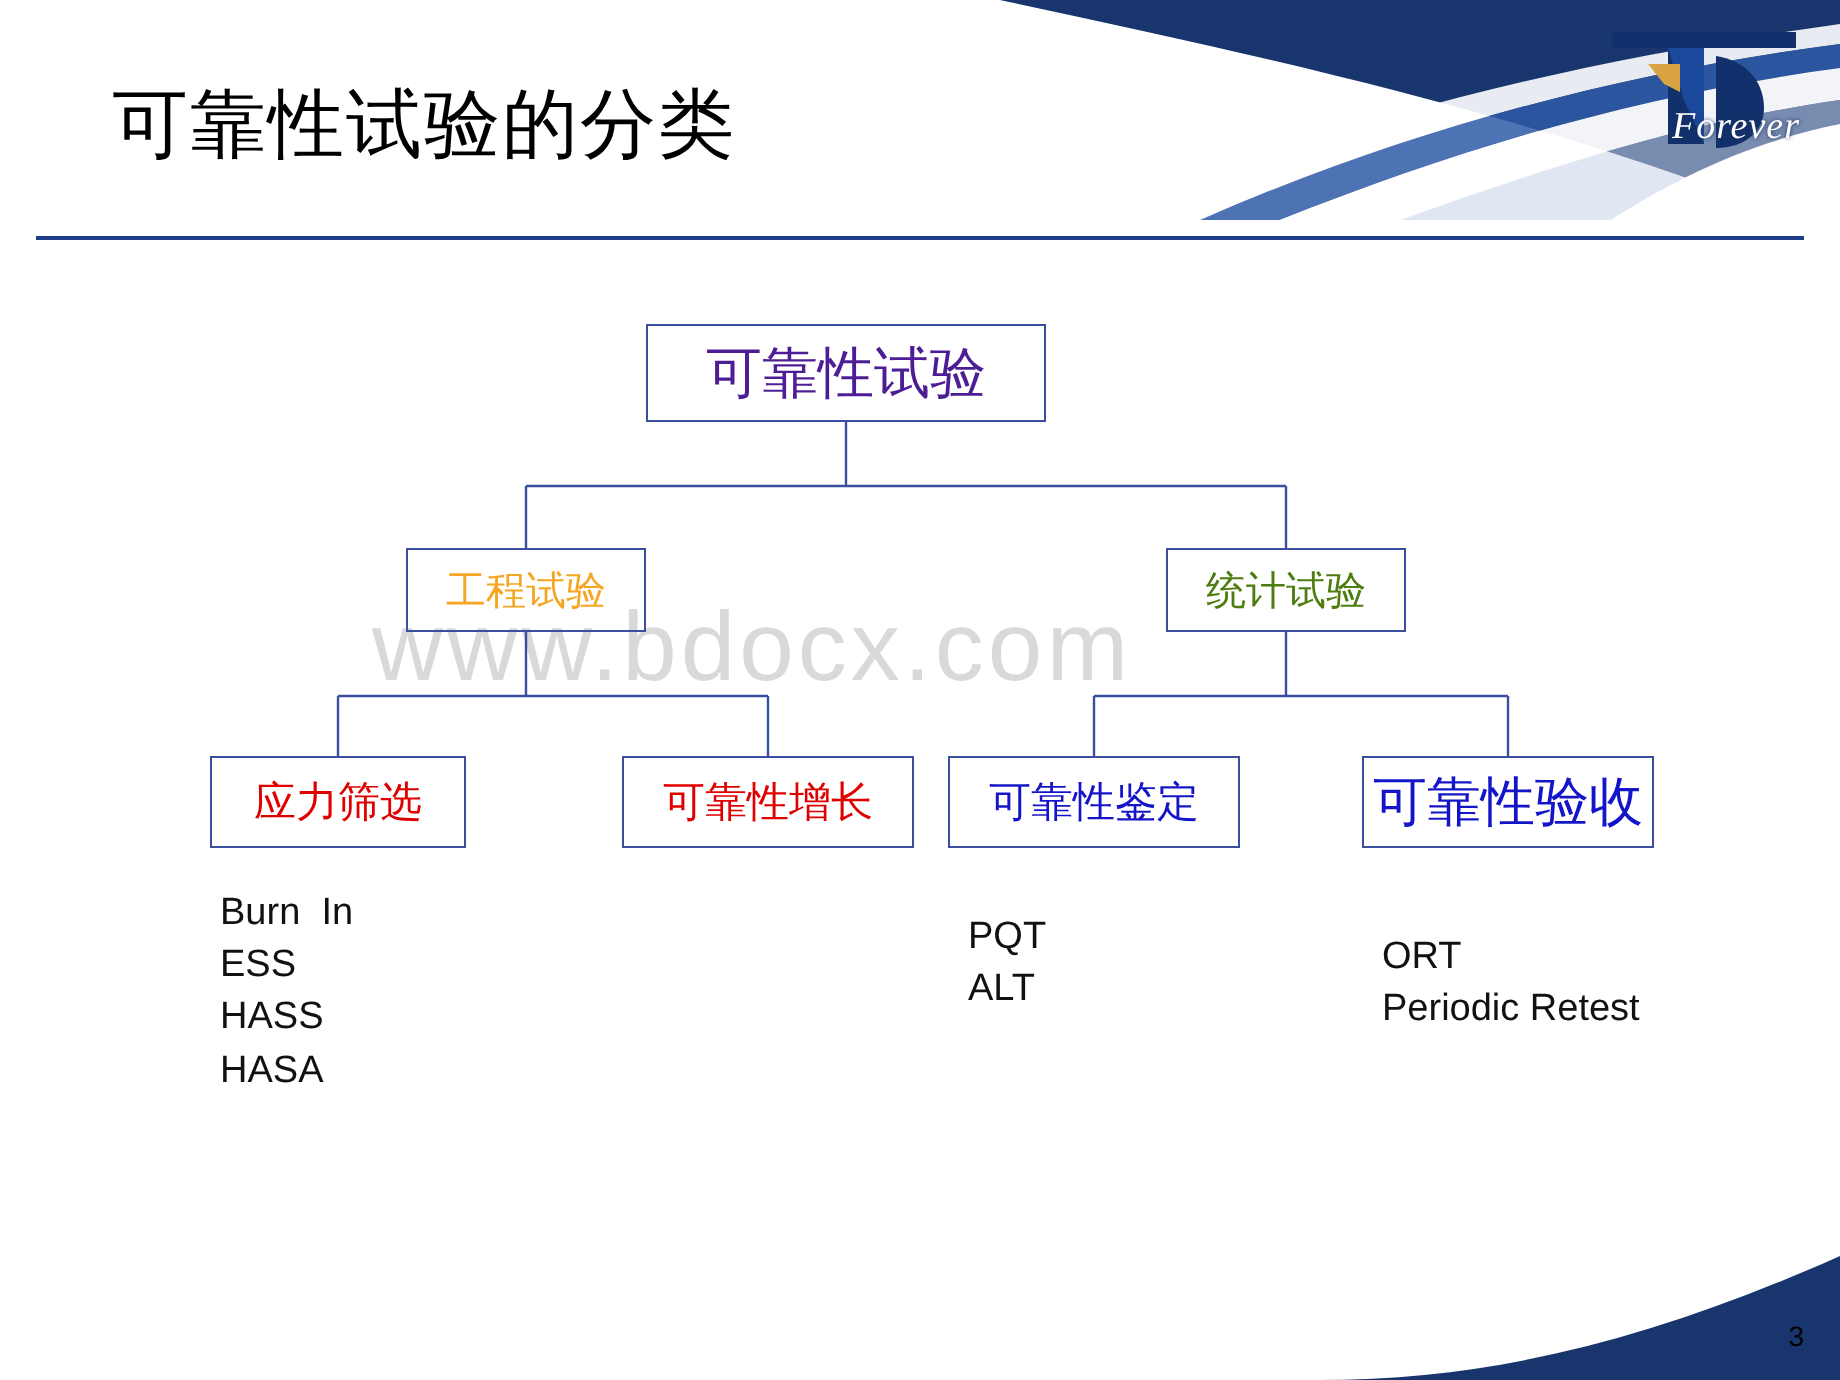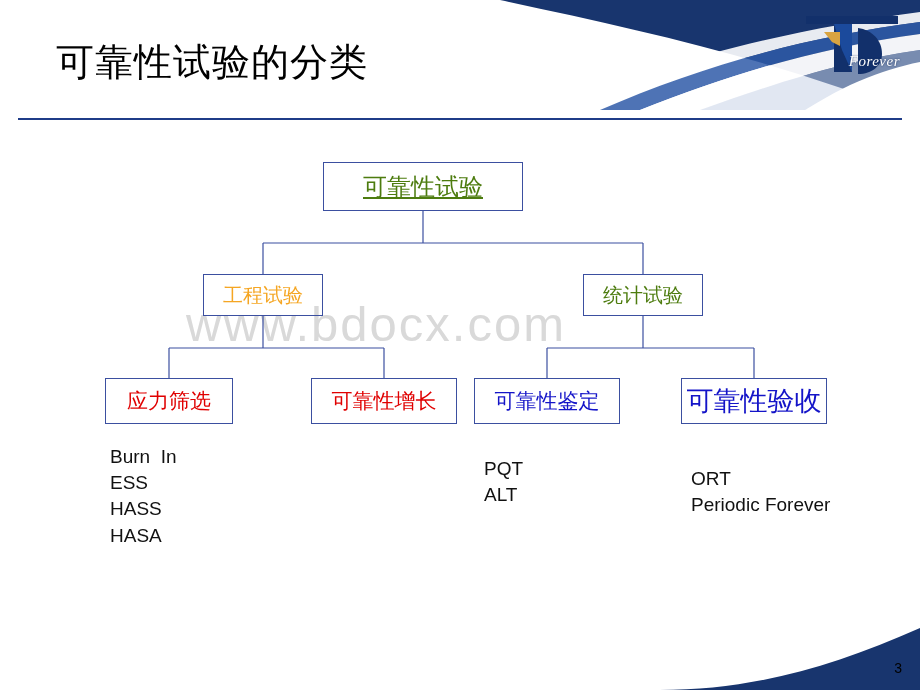--- a/index.html
+++ b/index.html
@@ -55,21 +55,21 @@
     position: absolute;
     right: 16px;
     top: 10px;
     width: 110px;
     height: 70px;
   }
   .logo-text {
     position: absolute;
     right: 20px;
     top: 53px;
-    font-size: 15px;
+    font-size: 19px;
     color: #ffffff;
     font-style: italic;
     font-family: "Liberation Serif", serif;
     text-shadow: 0 0 2px #1b3160;
     letter-spacing: .5px;
   }
 
   
   .watermark {
     position: absolute;
@@ -105,21 +105,21 @@
     border: 1px solid #3b4fa0;
     background: transparent;
     display: flex;
     align-items: center;
     justify-content: center;
     font-family: "DejaVu Sans", sans-serif;
     white-space: nowrap;
   }
   .n-root {
     left: 323px; top: 162px; width: 200px; height: 49px;
-    font-size: 24px; color: #4d7c0f; text-decoration: underline;
+    font-size: 28px; color: #4c1d95;
   }
   .n-eng {
     left: 203px; top: 274px; width: 120px; height: 42px;
     font-size: 20px; color: #f5a623;
   }
   .n-stat {
     left: 583px; top: 274px; width: 120px; height: 42px;
     font-size: 20px; color: #4d7c0f;
   }
   .n-l1 {
@@ -234,21 +234,21 @@
     <div class="node n-l3">可靠性鉴定</div>
     <div class="node n-l4">可靠性验收</div>
 
     <div class="leaf-list ll-1">Burn  In
 ESS
 HASS
 HASA</div>
     <div class="leaf-list ll-3">PQT
 ALT</div>
     <div class="leaf-list ll-4">ORT
-Periodic Forever</div>
+Periodic Retest</div>
   </div>
 
   <div class="footer-swoosh">
     <svg width="260" height="70" viewBox="0 0 260 70" xmlns="http://www.w3.org/2000/svg">
       <path d="M0 70 C90 70 170 48 260 8 L260 70 Z" fill="#18356e"></path>
       <path d="M40 70 C120 66 190 50 260 20 L260 8 C170 48 90 70 0 70 Z" fill="#ffffff" opacity="0.0"></path>
     </svg>
   </div>
   <div class="page-number">3</div>
 

